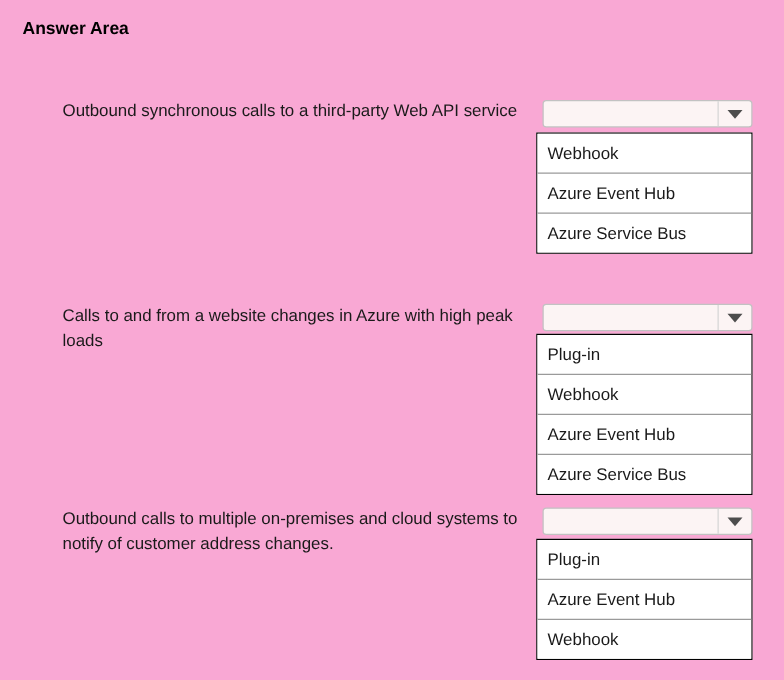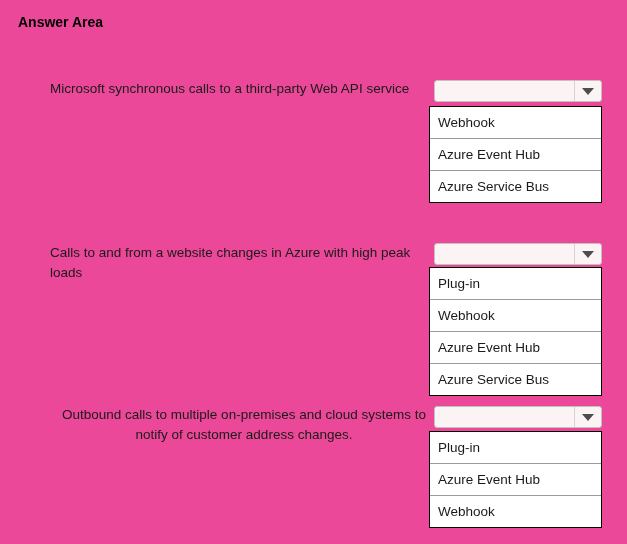--- a/index.html
+++ b/index.html
@@ -1,19 +1,19 @@
 <!DOCTYPE html>
 <html style="--combo-fill: #fcf4f4; --combo-border: #c2c2c2; --combo-divider: #d5d5d5; --list-border: #000000; --option-divider: #9a9a9a;"><head>
 <meta charset="utf-8">
 <style>
   html,body{margin:0;padding:0;background:#ffffff;}
   .canvas{
     position:relative;
     width:627px;height:544px;
-    background:#ec4899;
+    background:#f9a8d4;
     font-family:"Liberation Sans","DejaVu Sans",sans-serif;
     color:#1a1a1a;
     overflow:hidden;
   }
   .title{
     position:absolute;left:18px;top:14px;
     font-size:14px;font-weight:bold;color:#000;
   }
   .col-header{
     position:absolute;top:52px;
@@ -22,21 +22,21 @@
   }
   .integration-header{left:48px;width:280px;}
   .method-header{left:428px;width:170px;}
 
   .integration-text{
     position:absolute;left:50px;width:388px;
     font-size:13.5px;line-height:20px;color:#1a1a1a;
   }
   .integration-text.r1{top:79px;}
   .integration-text.r2{top:243px;}
-  .integration-text.r3{top:405px;text-align:center;}
+  .integration-text.r3{top:405px;}
 
   .combobox{
     position:absolute;left:434px;width:168px;height:22px;
     background:var(--combo-fill,#fcf4f4);
     border:1px solid var(--combo-border,#c2c2c2);
     border-radius:3px;
     box-sizing:border-box;
     display:flex;align-items:center;
     cursor:default;
   }
@@ -80,21 +80,21 @@
   .option + .option{border-top:1px solid var(--option-divider,#9a9a9a);}
 </style>
 </head>
 <body>
 
 <div class="canvas">
 
   <div class="title">Answer Area</div>
 
 
-  <div class="integration-text r1">Microsoft synchronous calls to a third-party Web API service</div>
+  <div class="integration-text r1">Outbound synchronous calls to a third-party Web API service</div>
   <div class="combobox r1">
     <span class="combo-value"></span>
     <span class="combo-btn">
       <span class="arrow"></span>
     </span>
   </div>
   <div class="listbox r1">
     <div class="option">Webhook</div>
     <div class="option">Azure Event Hub</div>
     <div class="option">Azure Service Bus</div>

